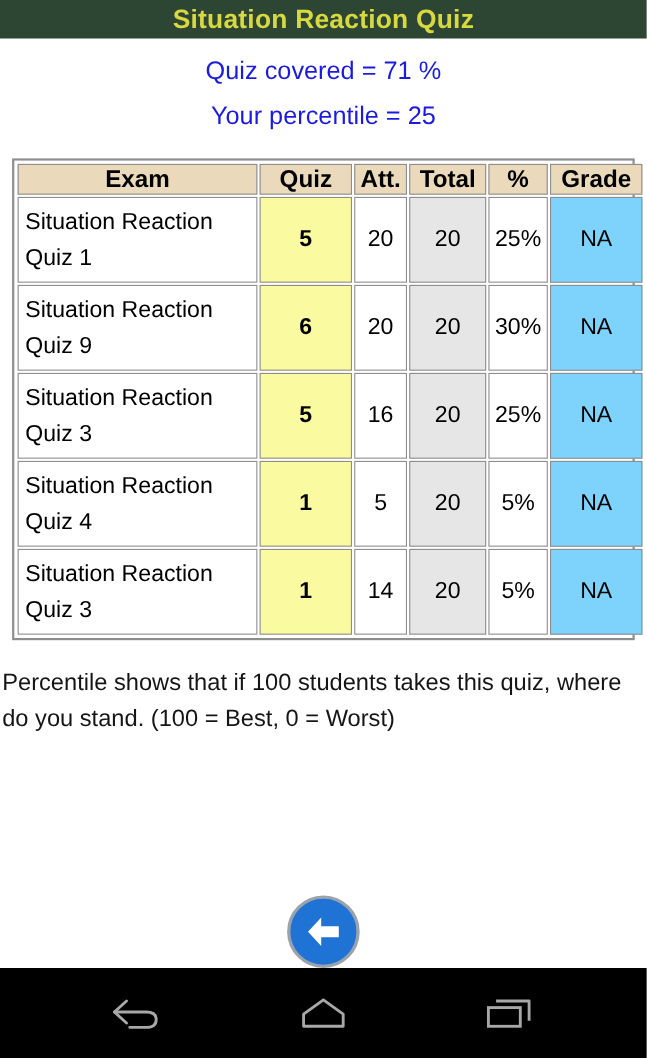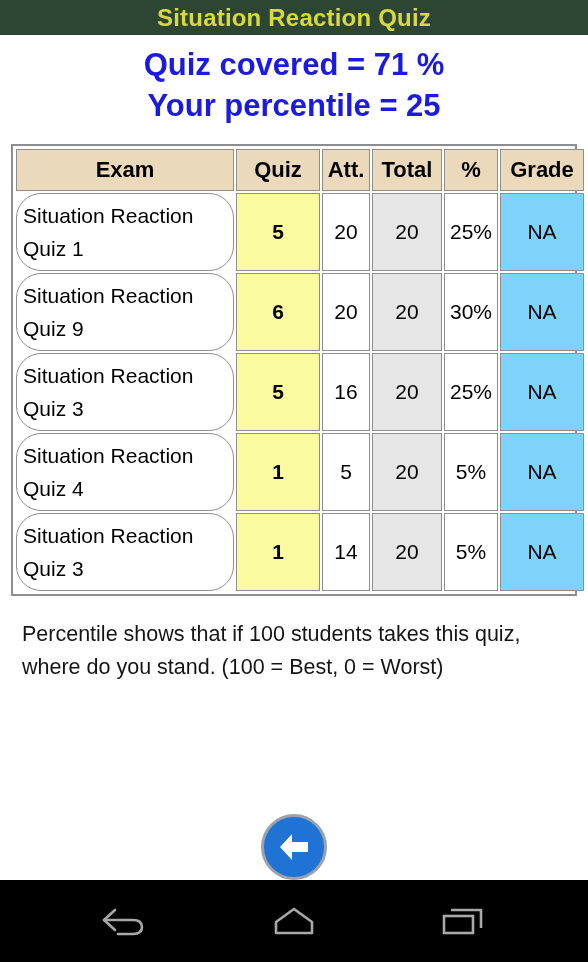--- a/index.html
+++ b/index.html
@@ -33,22 +33,22 @@
     line-height: 1;
   }
 
   
   .summary {
     padding-top: 9px;
     text-align: center;
   }
   .summary-line {
     color: #1a1ae0;
-    font-size: 31px;
-    font-weight: bold;
+    font-size: 23px;
+    font-weight: normal;
     line-height: 41px;
     white-space: nowrap;
   }
 
   
   .table-wrap {
     margin: 18px 11px 0 11px;
     border: 2px solid #8e8e8e;
     background: #ffffff;
     padding: 1px;
@@ -64,39 +64,38 @@
     border: 1px solid #8e8e8e;
     font-size: 21px;
     color: #000000;
     vertical-align: middle;
     overflow: hidden;
   }
   table.results th {
     background: #ead9bb;
     font-weight: bold;
     text-align: center;
-    height: 42px;
+    height: 28px;
     font-size: 22px;
   }
   
   .col-exam   { width: 218px; }
   .col-marks  { width: 84px;  }
   .col-att    { width: 48px;  }
   .col-total  { width: 70px;  }
   .col-pct    { width: 54px;  }
   .col-grade  { width: 84px;  }
 
   td.cell-exam {
     text-align: left;
     padding: 5px 0 5px 6px;
     line-height: 33px;
     font-size: 21px;
     background: #ffffff;
     height: 74px;
-    border-radius: 25px;
   }
   td.cell-marks {
     background: #fafaa0;
     color: #1a7a1a;
     font-weight: bold;
     text-align: center;
     font-size: 22px;
   }
   td.cell-att {
     background: #ffffff;
@@ -110,21 +109,21 @@
     background: #ffffff;
     text-align: center;
   }
   td.cell-grade {
     background: #7dd3fc;
     text-align: center;
   }
 
   
   .note {
-    margin: 22px 14px 0 22px;
+    margin: 22px 14px 0 2px;
     font-size: 21.5px;
     line-height: 33px;
     color: #151515;
   }
 
   
   .back-btn-area {
     position: absolute;
     left: 0;
     top: 814px;

